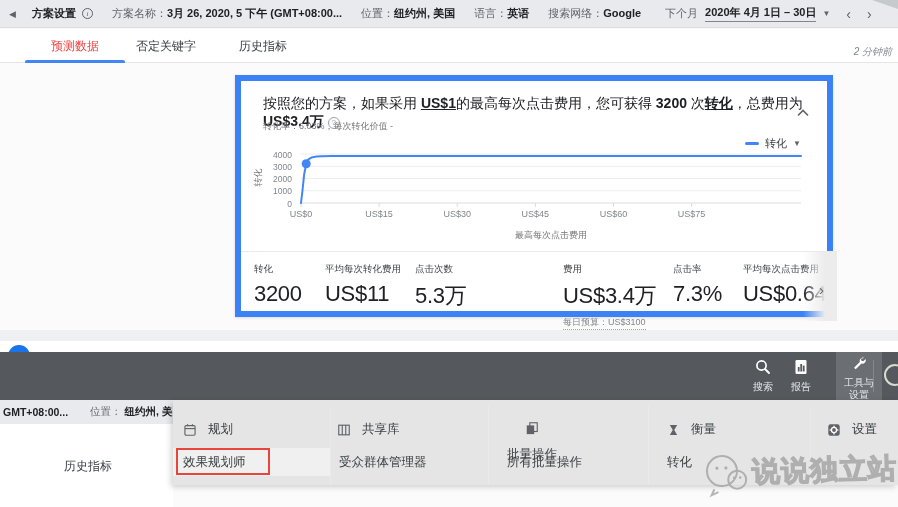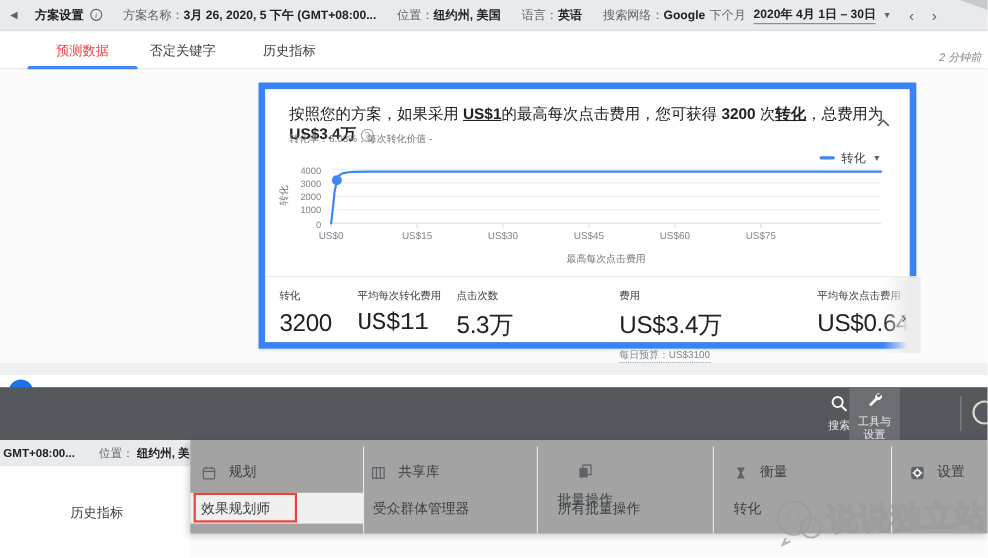--- a/index.html
+++ b/index.html
@@ -8,21 +8,21 @@
 
   
   .topbar { position:absolute; left:0; top:0; width:898px; height:28px; background:#e9eaee;
             border-bottom:1px solid #d9dbde; display:flex; align-items:center; font-size:11px; color:#5f6368; z-index:3;}
   .back-arrow { margin-left:9px; font-size:9px; color:#5f6368; cursor:pointer; }
   .tb-title { margin-left:16px; font-weight:bold; color:#202124; }
   .info-circle { display:inline-flex; align-items:center; justify-content:center; width:11px; height:11px;
                  border:1px solid #5f6368; border-radius:50%; font-size:7px; color:#5f6368; margin-left:6px; font-style:italic; font-family:"Liberation Serif",serif;}
   .tb-field { margin-left:19px; white-space:nowrap; }
   .tb-field b { color:#202124; }
-  .tb-period { margin-left:4px; white-space:nowrap; display:flex; align-items:center; }
+  .tb-period { margin-left:24px; white-space:nowrap; display:flex; align-items:center; }
   .tb-period .val { font-weight:bold; color:#202124; border-bottom:1px solid #80868b; margin-left:7px; padding-bottom:1px;}
   .caret-down { font-size:8px; color:#5f6368; margin-left:6px; }
   .tb-chev { font-size:14px; color:#5f6368; margin-left:16px; line-height:10px; cursor:pointer;}
   .corner-fold { position:absolute; right:0; top:0; width:0; height:0; border-top:9px solid #c7cacd; border-left:26px solid transparent; z-index:4;}
 
   
   .tabrow { position:absolute; left:0; top:29px; width:898px; height:34px; background:#fff; border-bottom:1px solid #e4e6e8; z-index:2;}
   .tab { position:absolute; top:0; height:34px; display:flex; align-items:center; justify-content:center;
          font-size:12px; color:#3c4043; cursor:pointer; }
   .tab.active { color:#ef4444; }
@@ -65,32 +65,32 @@
   
   .strip-gray { position:absolute; left:0; top:330px; width:898px; height:11px; background:#eef0f2; }
   .strip-white { position:absolute; left:0; top:341px; width:898px; height:11px; background:#ffffff; }
   .blue-fab { position:absolute; left:8px; top:345px; width:22px; height:22px; border-radius:50%; background:#1a73e8; z-index:1;}
 
   
   .dock { position:absolute; left:0; top:352px; width:898px; height:48px; background:#55585c; z-index:2;}
   .dock-item { position:absolute; top:0; width:38px; height:48px; text-align:center; cursor:pointer;}
   .dock-item svg { margin-top:6px; }
   .dock-label { font-size:10px; color:#e8eaed; line-height:11px; margin-top:1px;}
-  .dock-tools { position:absolute; left:772px; top:0; width:46px; height:48px; background:#6b6f73; text-align:center; cursor:pointer;}
+  .dock-tools { position:absolute; left:836px; top:0; width:46px; height:48px; background:#6b6f73; text-align:center; cursor:pointer;}
   .dock-divider { position:absolute; left:873px; top:8px; width:1px; height:32px; background:#85888c; }
   .dock-help { position:absolute; left:884px; top:364px; width:22px; height:22px; border:2px solid #d9dbce; border-radius:50%; z-index:2;}
 
   
   .bg-strip { position:absolute; left:0; top:400px; width:173px; height:24px; background:#e9eaee;
               display:flex; align-items:center; font-size:10.5px; color:#5f6368; overflow:hidden; white-space:nowrap; z-index:1;}
   .bg-strip b { color:#202124; }
   .bg-bottom { position:absolute; left:0; top:424px; width:173px; height:83px; background:#fff; z-index:1;}
   .bg-tab { position:absolute; left:64px; top:458px; font-size:12px; color:#3c4043; z-index:1;}
 
-  .menu-panel { position:absolute; left:173px; top:400px; width:725px; height:85px; background:#a3a3a3;
+  .menu-panel { position:absolute; left:173px; top:400px; width:725px; height:85px; background:#e5e5e5;
                 box-shadow:-2px 2px 6px rgba(0,0,0,.18); z-index:5;}
   .menu-col-divider { position:absolute; top:6px; bottom:0; width:1px; background:#e8eaed; }
   .menu-header { position:absolute; top:21px; display:flex; align-items:center; gap:11px;
                  font-size:12.5px; color:#3c4043; }
   .menu-item { position:absolute; top:54px; font-size:12.5px; color:#3c4043; cursor:pointer; white-space:nowrap;}
   .menu-hover-bg { position:absolute; left:0; top:48px; width:157px; height:28px; background:#f0f0f0; }
   .red-box { position:absolute; left:3px; top:48px; width:94px; height:27px; border:2px solid #e8453c; z-index:3;}
 
   
   .watermark { position:absolute; left:700px; top:440px; width:200px; height:62px; z-index:7; opacity:.72;
@@ -178,32 +178,36 @@
         <span style="left: 390.625px;">US$75</span>
       </div>
     <div class="xlabel">最高每次点击费用</div>
 
     <div class="metrics-divider"></div>
 
     <div class="metric" style="left:13px;">
       <div class="m-label">转化</div>
       <div class="m-value">3200</div>
     </div>
-    <div class="metric" style="left:84px;font-family:Liberation Mono, monospace;">
+    <div class="metric" style="left:84px;">
       <div class="m-label">平均每次转化费用</div>
       <div class="m-value">US$11</div>
     </div>
     <div class="metric" style="left:174px;">
       <div class="m-label">点击次数</div>
       <div class="m-value">5.3万</div>
     </div>
     <div class="metric" style="left:322px;">
       <div class="m-label">费用</div>
       <div class="m-value">US$3.4万</div>
       <div class="m-note">每日预算：US$3100</div>
+    </div>
+    <div class="metric" style="left:432px;">
+      <div class="m-label">点击率</div>
+      <div class="m-value">7.3%</div>
     </div>
     <div class="metric" style="left:502px;">
       <div class="m-label">平均每次点击费用</div>
       <div class="m-value">US$0.64</div>
     </div>
     <div class="metric-fade"></div>
     <div class="metric-chev">›</div>
   </div>
 
   <div class="strip-gray"></div>

